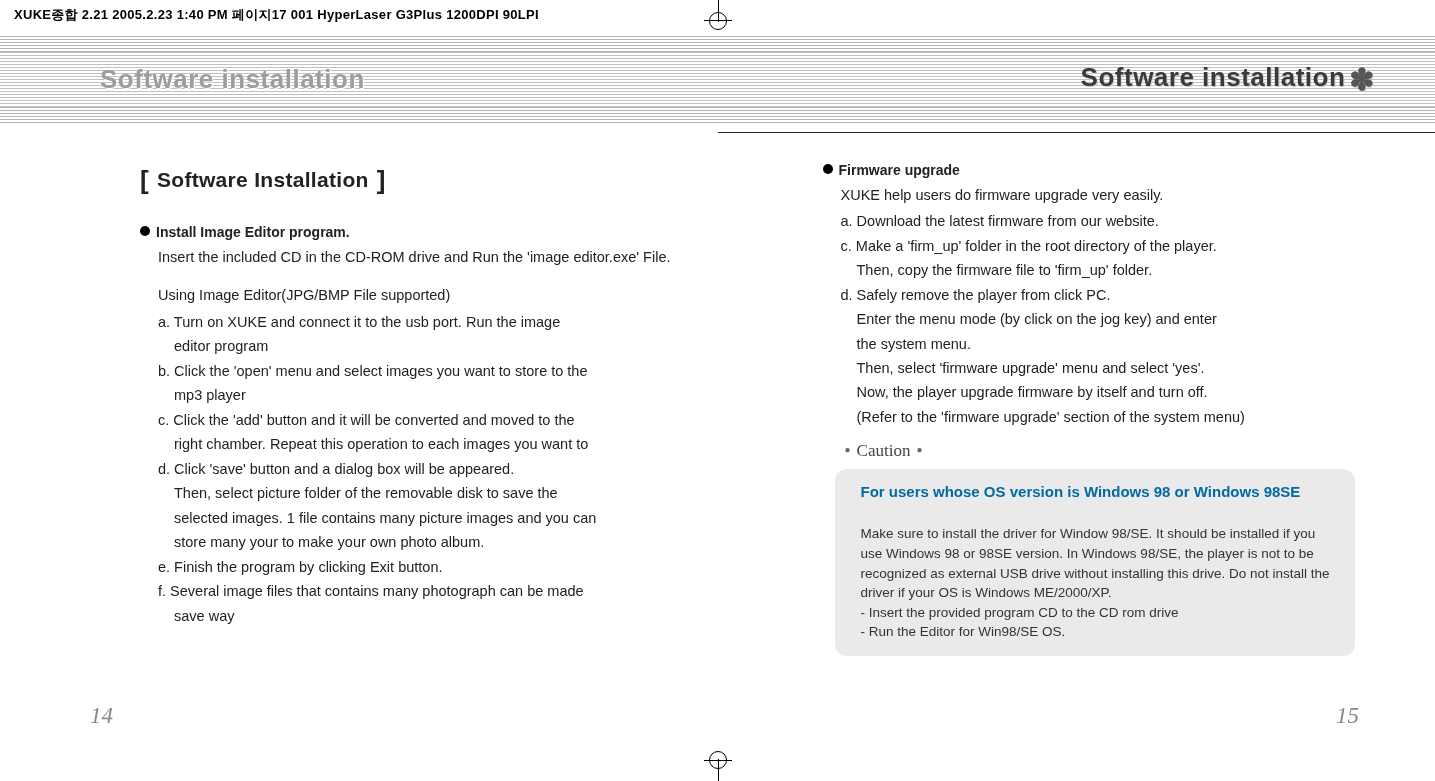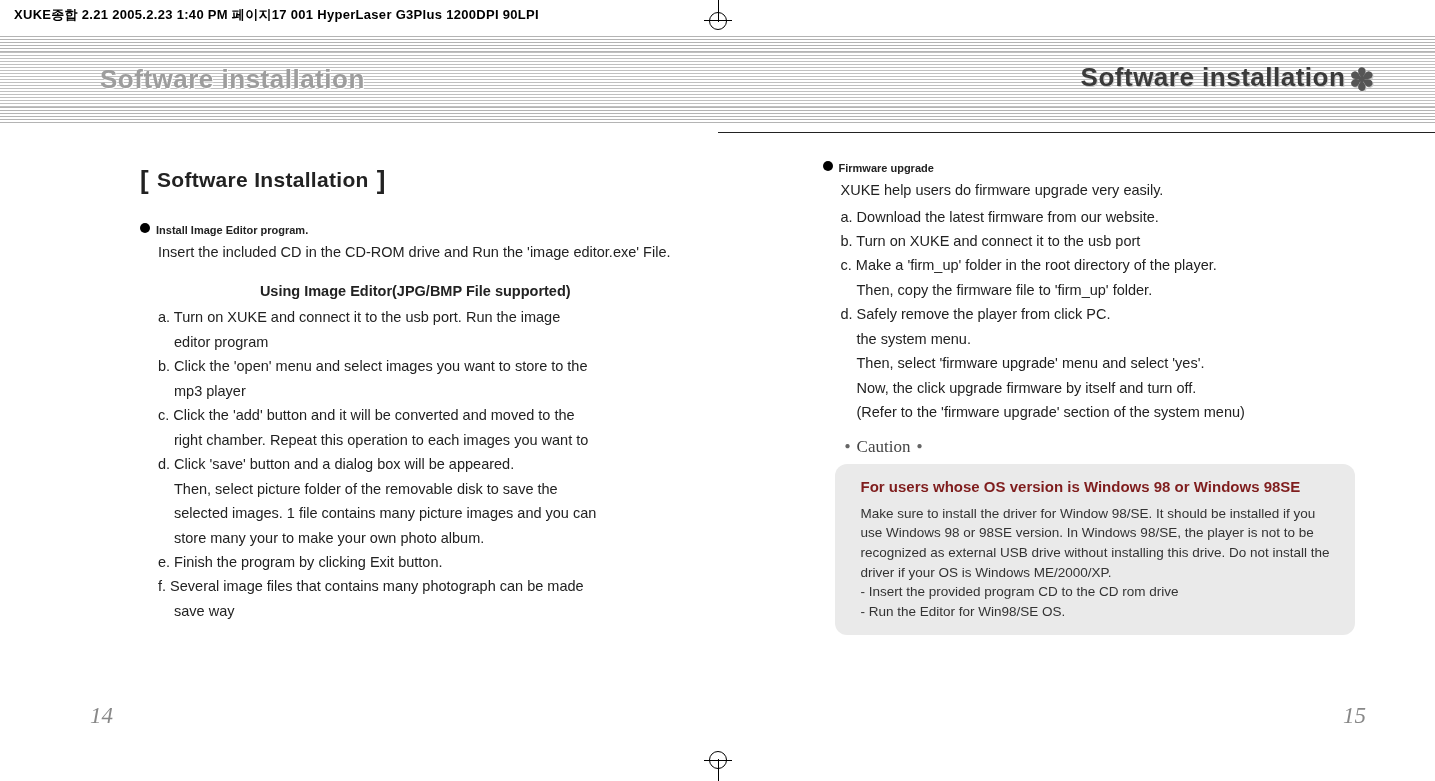--- a/index.html
+++ b/index.html
@@ -131,44 +131,43 @@
     display: flex;
     align-items: center;
     gap: 8px;
   }
   .bracket {
     font-size: 26px;
     font-weight: 900;
   }
   .bullet-head {
     font-weight: bold;
-    font-size: 11px;
+    font-size: 14px;
     margin-bottom: 2px;
     position: relative;
     padding-left: 0;
   }
   .bullet-head::before {
     content: '';
     display: inline-block;
     width: 10px; height: 10px;
     background: #000;
     border-radius: 50%;
     margin-right: 6px;
     vertical-align: 1px;
   }
   .body-text {
     padding-left: 18px;
     margin-bottom: 4px;
   }
   .sub-bold {
-    font-weight: bold;
+    font-weight: normal;
     padding-left: 18px;
     margin-top: 16px;
     margin-bottom: 4px;
-    text-align: center;
   }
   .list-item {
     padding-left: 18px;
     margin-bottom: 2px;
   }
   .list-sub {
     padding-left: 34px;
     margin-bottom: 2px;
   }
   .caution-row {
@@ -190,34 +189,34 @@
     border-radius: 12px;
     padding: 12px 18px 14px 26px;
     font-size: 13.5px;
     line-height: 1.45;
     color: #333;
     width: 520px;
   }
   .caution-box .cb-title {
     font-weight: bold;
     font-size: 15px;
-    margin-bottom: 6px;
-    color: #7f1d1d;
+    margin-bottom: 22px;
+    color: #0369a1;
   }
   .page-num {
     position: absolute;
     bottom: 52px;
     font-family: Georgia, serif;
     font-style: italic;
     font-size: 23px;
     color: #888;
     text-shadow: 1px 1px 0 #fff;
   }
   .page-num.left { left: 90px; }
-  .page-num.right { right: 69px; }
+  .page-num.right { right: 76px; }
 </style>
 </head>
 <body>
 
 <div class="imprint">XUKE종합 2.21  2005.2.23 1:40 PM  페이지17   001 HyperLaser G3Plus 1200DPI 90LPI</div>
 
 <div class="crop-top"></div>
 <div class="crop-circle top"></div>
 <div class="crop-cross top"></div>
 <div class="crop-bottom"></div>
@@ -261,27 +260,27 @@
     <div class="list-sub">store many your to make your own photo album.</div>
     <div class="list-item">e. Finish the program by clicking Exit button.</div>
     <div class="list-item">f. Several image files that contains many photograph can be made</div>
     <div class="list-sub">save way</div>
   </div>
 
   <div class="col right">
     <div class="bullet-head">Firmware upgrade</div>
     <div class="body-text">XUKE help users do firmware upgrade very easily.</div>
     <div class="list-item">a.  Download the latest firmware from our website.</div>
-    <div class="list-item">b. Turn on XUKE and connect it to the usb port</div>
     <div class="list-item">c. Make a 'firm_up' folder in the root directory of the player.</div>
     <div class="list-sub">Then, copy the firmware file to 'firm_up' folder.</div>
     <div class="list-item">d. Safely remove the player from click PC.</div>
+    <div class="list-sub">Enter the menu mode (by click on the jog key) and enter</div>
     <div class="list-sub">the system menu.</div>
     <div class="list-sub">Then, select 'firmware upgrade' menu and select 'yes'.</div>
-    <div class="list-sub">Now, the click upgrade firmware by itself and turn off.</div>
+    <div class="list-sub">Now, the player upgrade firmware by itself and turn off.</div>
     <div class="list-sub">(Refer to the 'firmware upgrade' section of the system menu)</div>
 
     <div class="caution-row">
       <span class="dot">●</span><span>Caution</span><span class="dot">●</span>
     </div>
     <div class="caution-box">
       <div class="cb-title">For users whose OS version is Windows 98 or Windows 98SE</div>
       <div>Make sure to install the driver for Window 98/SE. It should be installed if you use Windows 98 or 98SE version. In Windows 98/SE, the player is not to be recognized as external USB drive without installing this drive. Do not install the driver if your OS is Windows ME/2000/XP.</div>
       <div>- Insert the provided program CD to the CD rom drive</div>
       <div>- Run the Editor for Win98/SE OS.</div>

